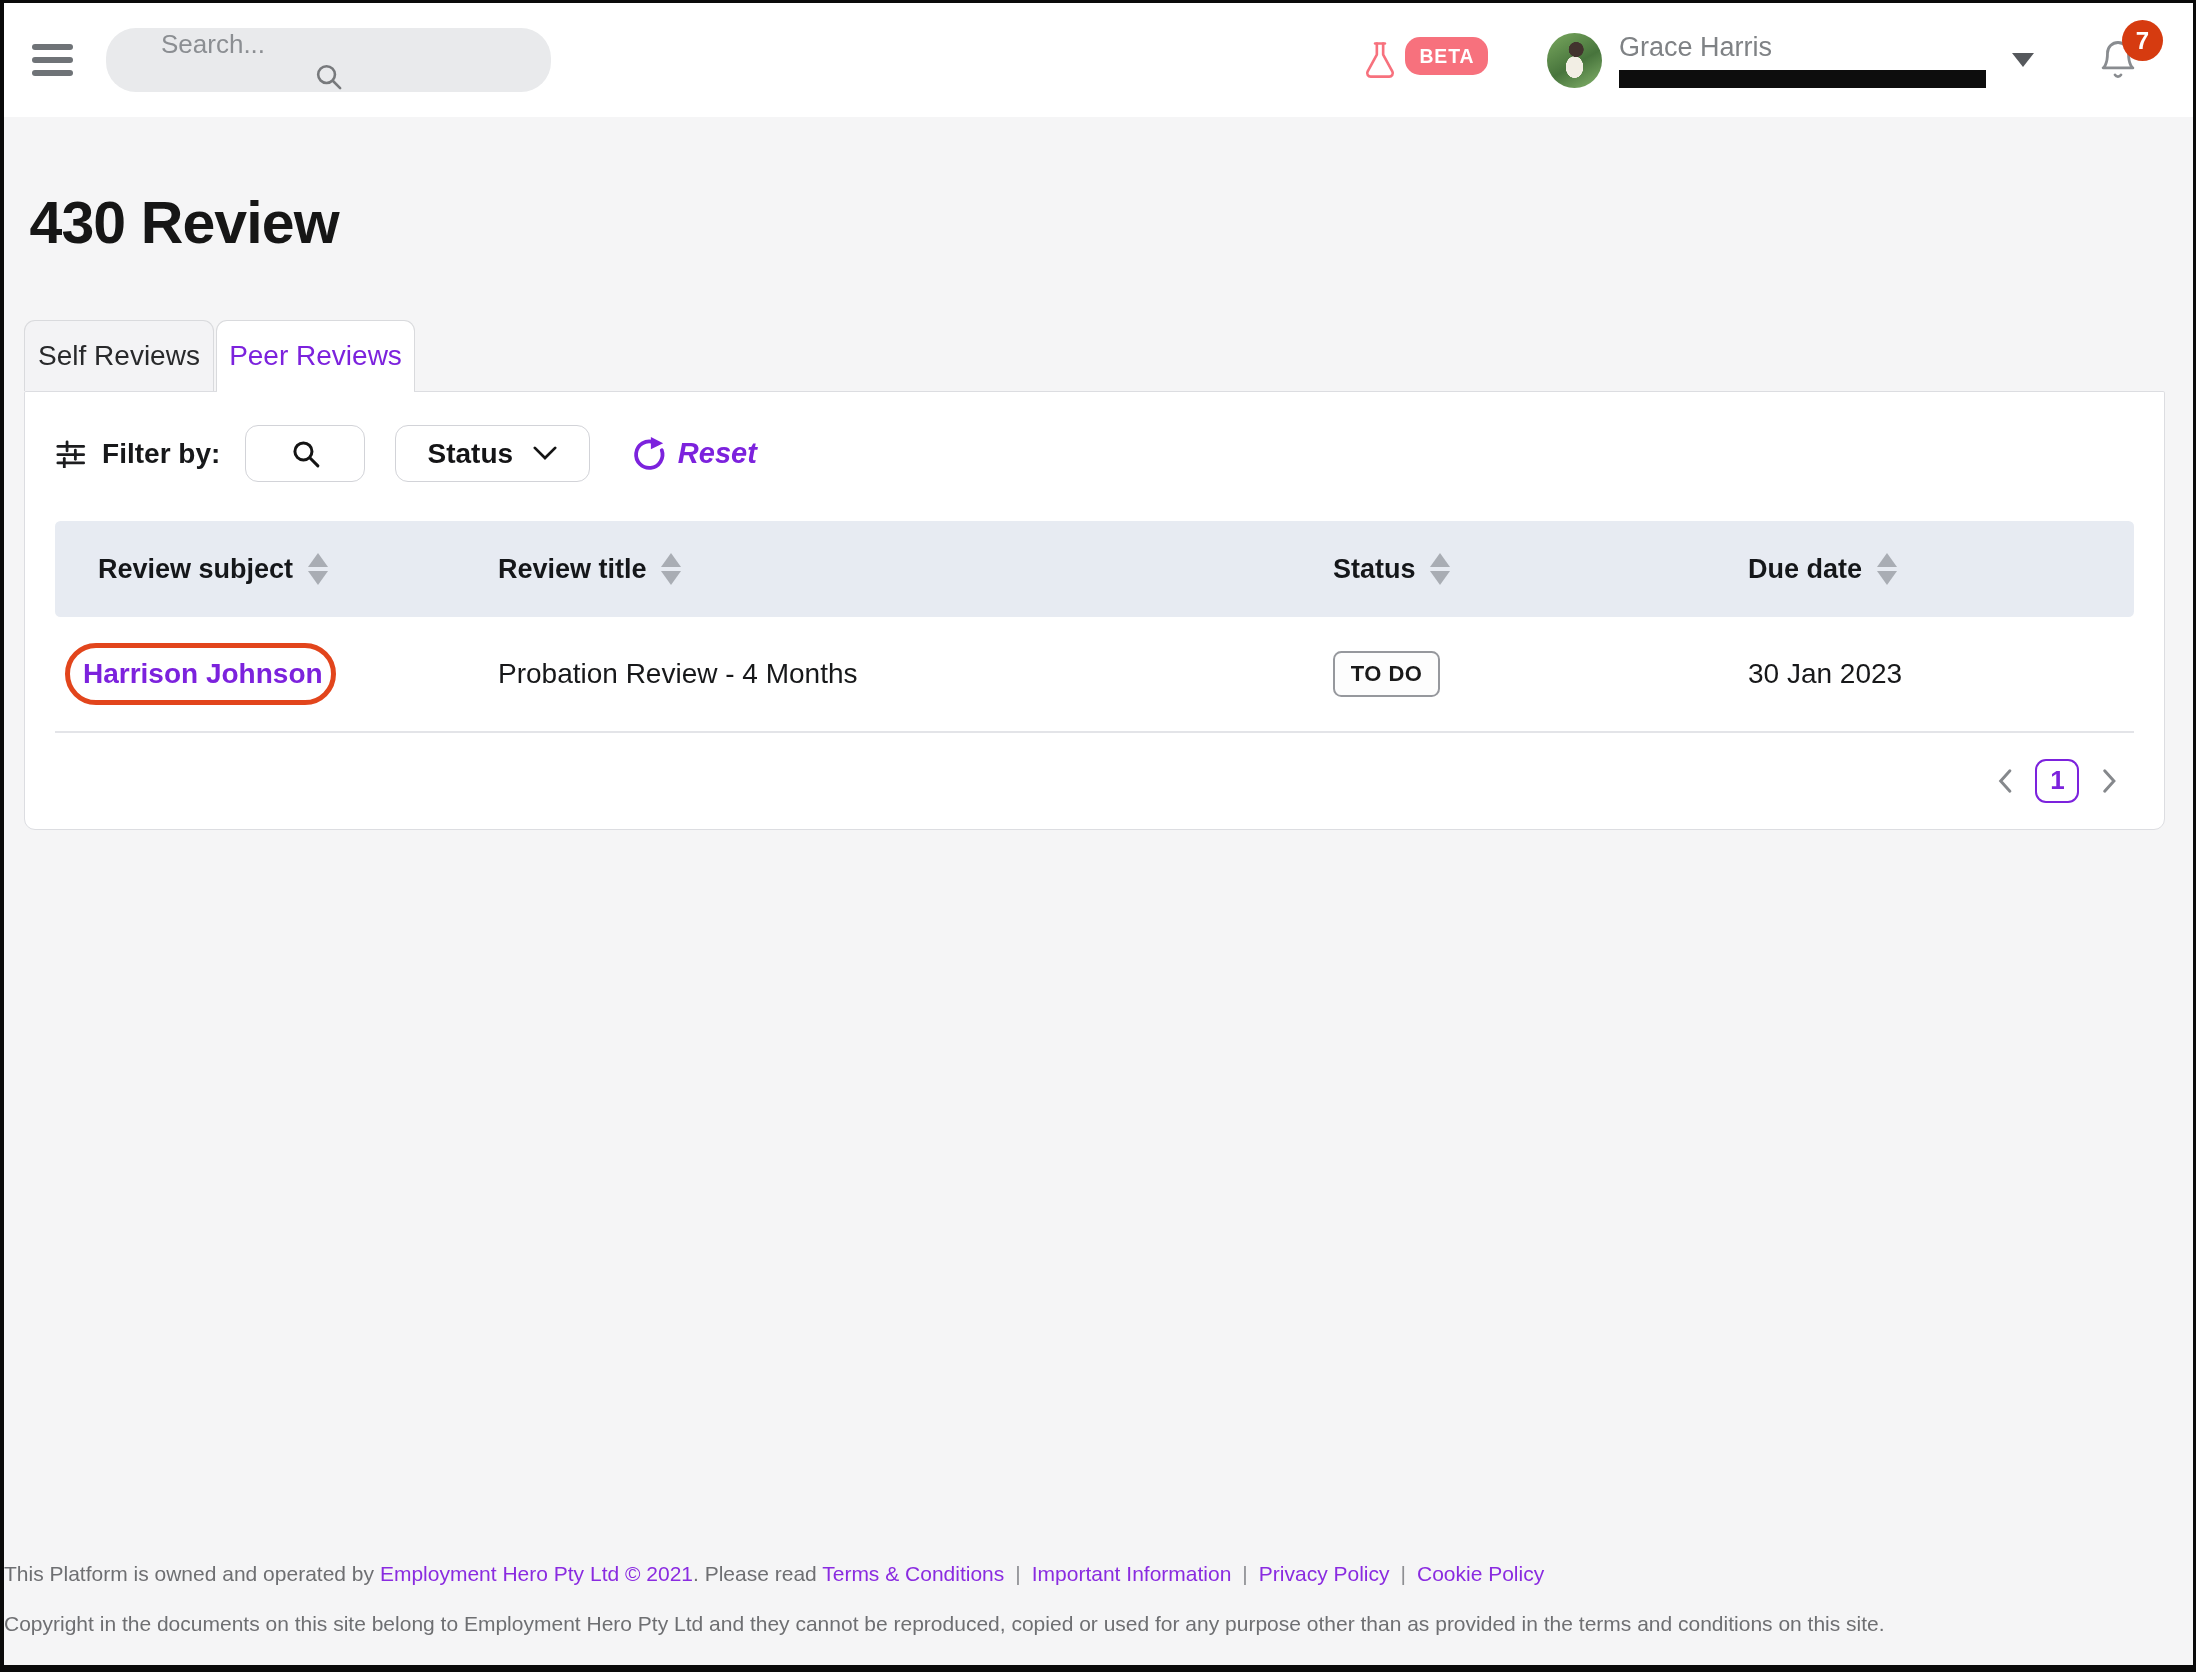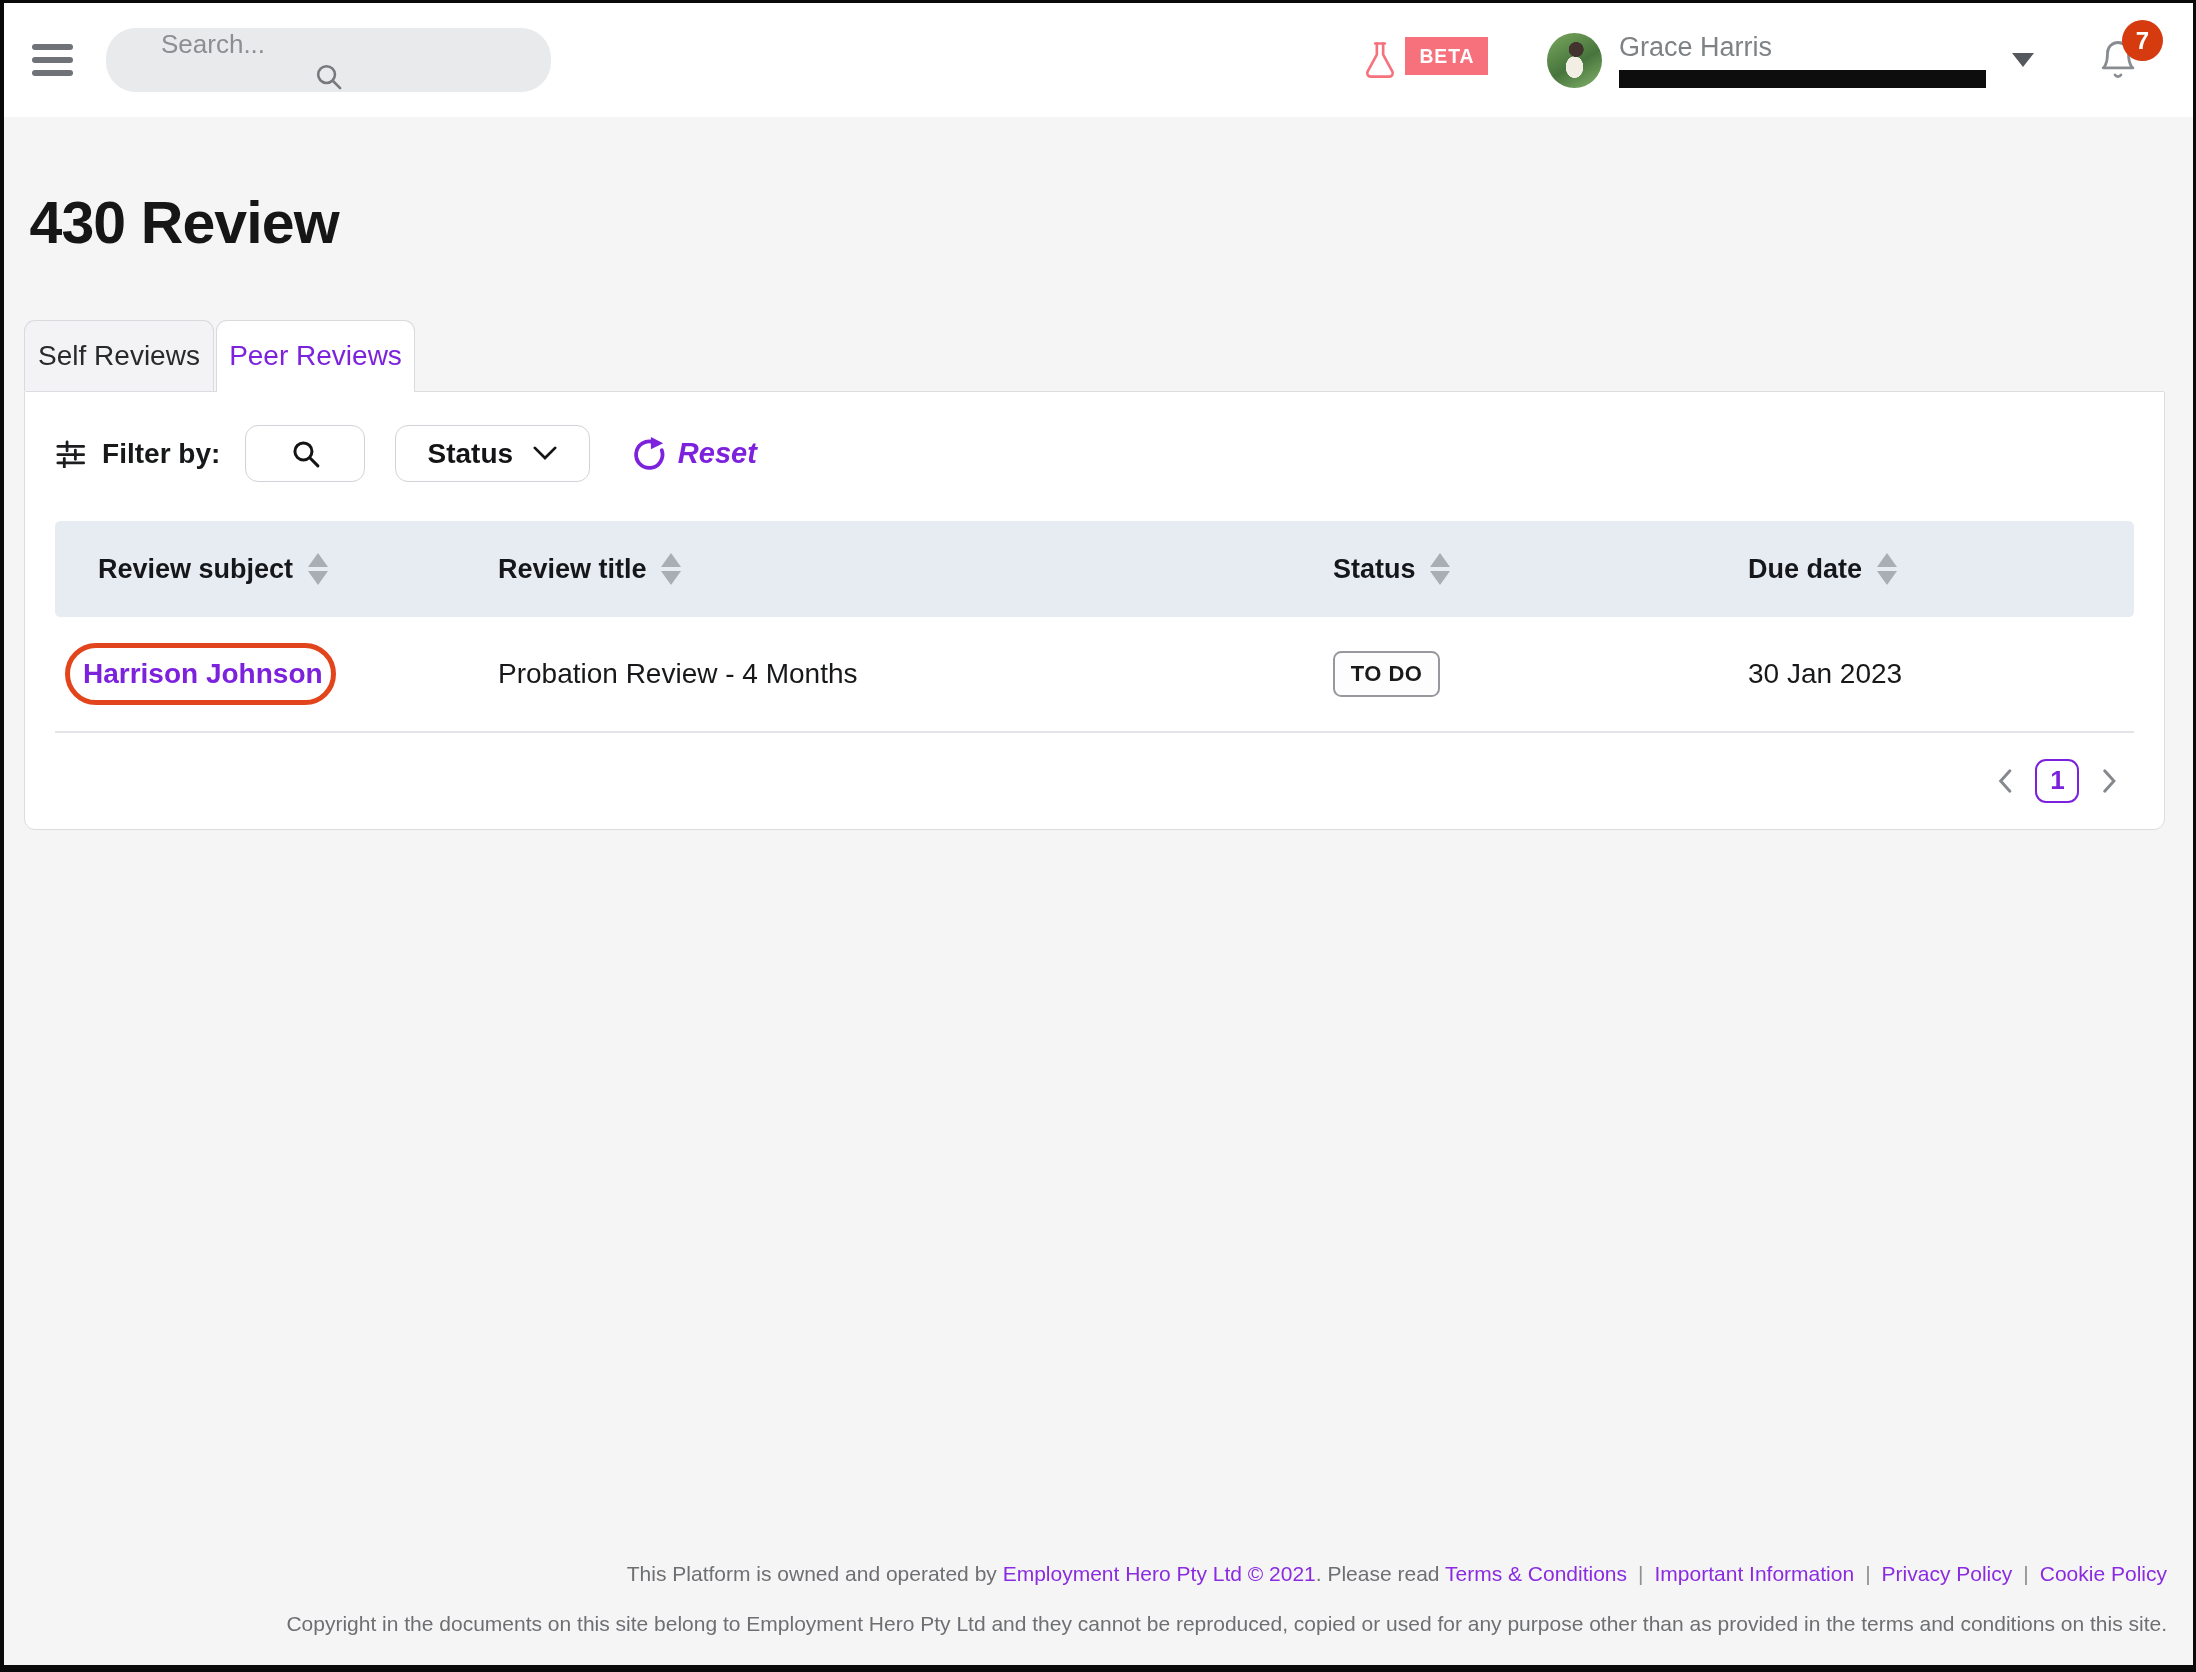--- a/index.html
+++ b/index.html
@@ -24,21 +24,21 @@
     border:none; background:transparent; outline:none; flex:1;
     font-size:26px; color:#4a4d50; font-family:"Liberation Sans", sans-serif;
   }
   .search-pill input::placeholder { color:#8b8e92; }
 
   .spacer { flex:1; }
 
   .beta-group { display:flex; align-items:center; }
   .beta-badge {
     background:#f7717d; color:#ffffff; font-size:19.4px; font-weight:bold;
-    letter-spacing:0.9px; padding:7.4px 14px; border-radius:0; margin-left:4.6px; margin-top:-7.4px;
+    letter-spacing:0.9px; padding:7.4px 14px; border-radius:15px; margin-left:4.6px; margin-top:-7.4px;
   }
 
   .avatar {
     width:55px; height:55px; border-radius:50%; margin-left:59px; cursor:pointer;
     background:
       radial-gradient(circle at 53% 30%, #42332e 0 15%, transparent 16%),
       radial-gradient(ellipse at 50% 62%, #f2eee4 0 22%, transparent 23%),
       linear-gradient(150deg, #7aa95f, #47743c 55%, #86b56d);
   }
   .user-block { margin-left:16.6px; }
@@ -121,21 +121,21 @@
 
   .pagination { display:flex; align-items:center; justify-content:flex-end; gap:22px; margin:26px 46px 1.8px 0; }
   .page-chevron { display:flex; cursor:pointer; }
   .page-box {
     width:44px; height:44px; border:2.8px solid #7c22dd; border-radius:11px;
     display:flex; align-items:center; justify-content:center;
     color:#7c22dd; font-size:26px; font-weight:bold; cursor:pointer;
   }
 
   
-  .footer { position:absolute; left:0; right:0; bottom:29.5px; text-align:right; padding-right:26px;
+  .footer { position:absolute; left:0; right:0; bottom:29.5px; text-align:left; padding-right:26px;
             font-size:21px; color:#6e6f72; }
   .footer-line1 { margin-bottom:26px; }
   .footer a { color:#8a2be0; text-decoration:none; cursor:pointer; }
   .footer .sep { color:#8e8f93; margin:0 11px; }
 </style>
 </head>
 <body>
 
 <div class="frame">
 

